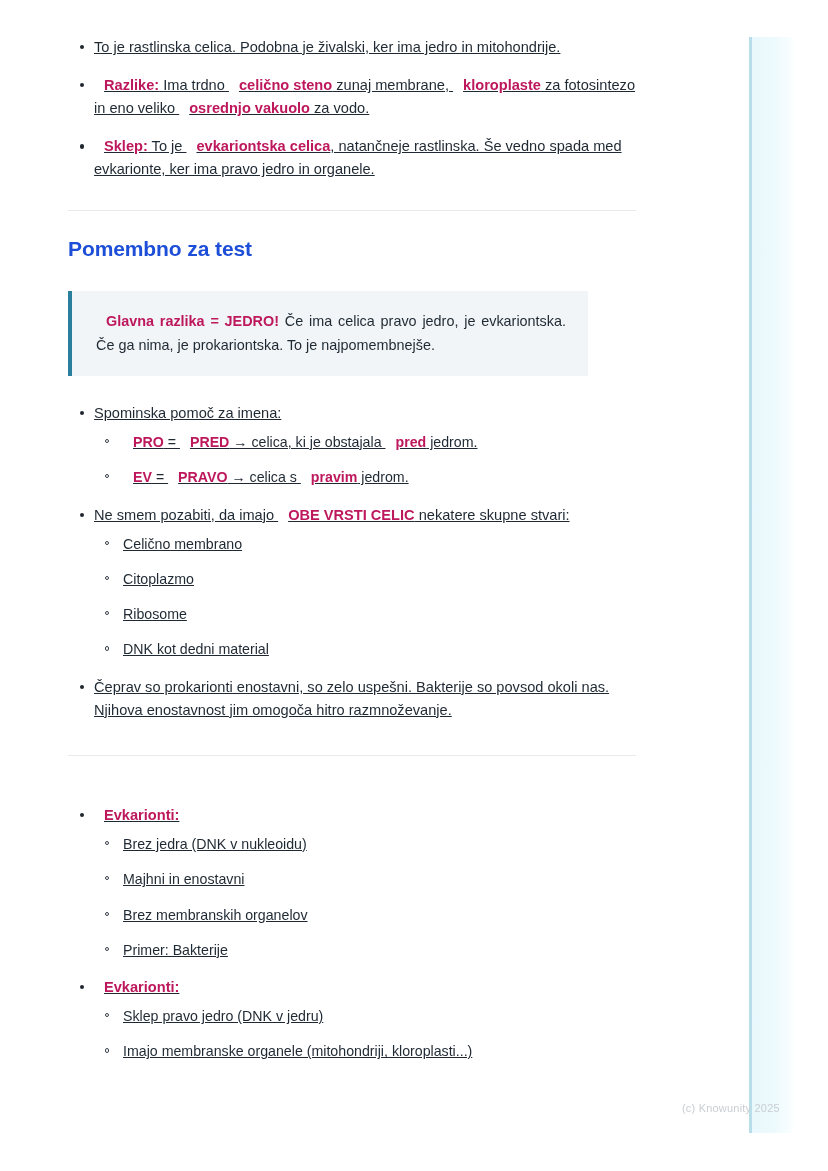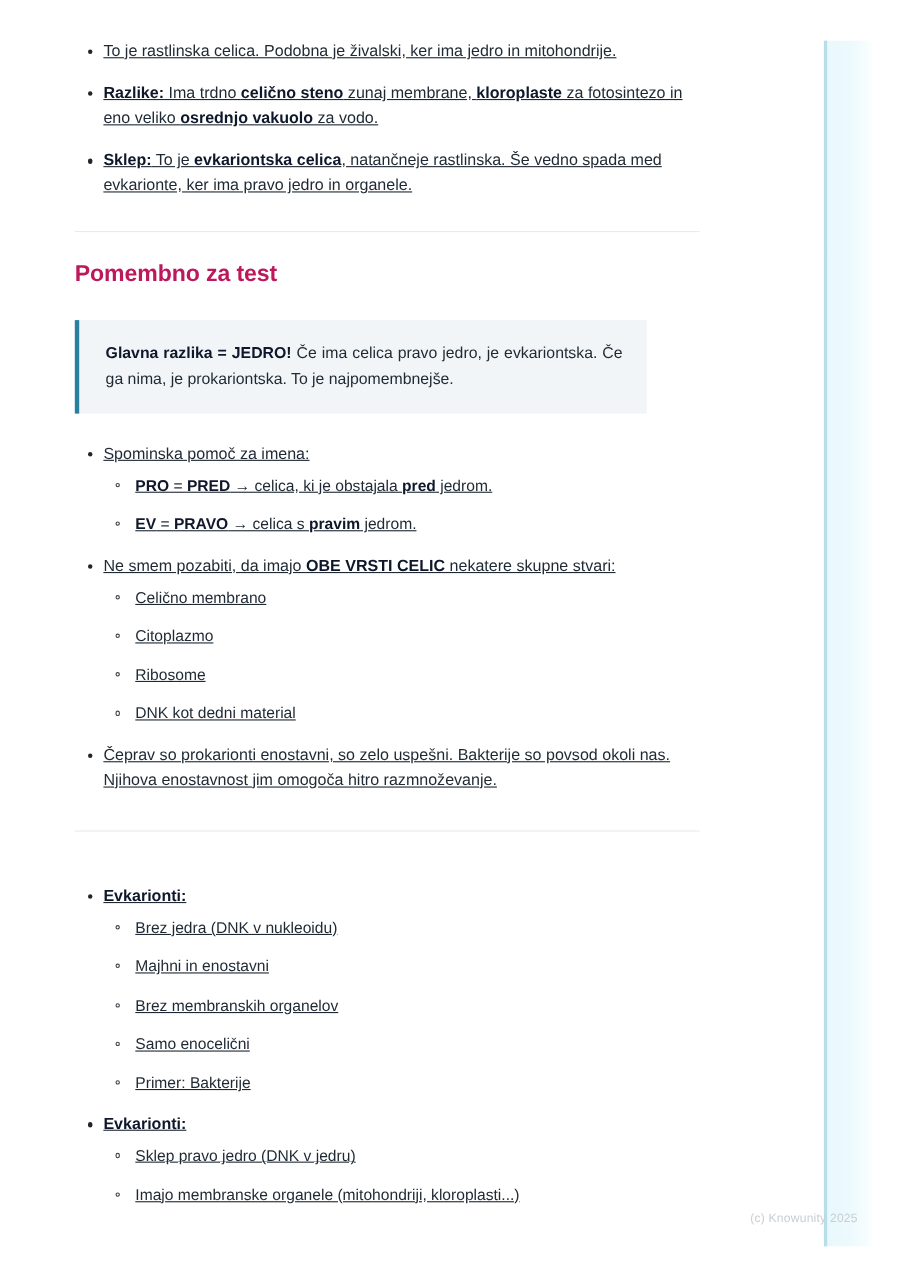--- a/index.html
+++ b/index.html
@@ -97,31 +97,31 @@
     left: 11px;
     top: 7px;
     width: 4.2px;
     height: 4.2px;
     border-radius: 50%;
     border: 1.1px solid #3a434d;
     background: transparent;
     box-sizing: border-box;
   }
 
-  b, strong { font-weight: 700; color: #0f172a; }
+  b, strong { font-weight: 700; color: #be185d; margin-left: 10px; }
 
   hr.divider {
     border: 0;
     border-top: 1px solid #eaeaea;
     margin: 0;
     width: 568px;
   }
 
   h2.section-heading {
-    color: #be185d;
+    color: #1d4ed8;
     font-size: 21px;
     font-weight: 700;
     margin: 0;
     letter-spacing: -0.1px;
   }
 
   .callout {
     background: #f1f5f7;
     border-left: 4px solid #2b7f9e;
     padding: 19px 22px 19px 24px;
@@ -189,21 +189,20 @@
   <div class="sp-26"></div>
 
 
   <div class="sp-22"></div>
 
   <ul class="lvl1">
       <li><strong>Evkarionti:</strong><ul class="lvl2">
           <li><span>Brez jedra (DNK v nukleoidu)</span></li>
           <li><span>Majhni in enostavni</span></li>
           <li><span>Brez membranskih organelov</span></li>
-          <li><span>Samo enocelični</span></li>
           <li><span>Primer: Bakterije</span></li>
         </ul></li>
       <li><strong>Evkarionti:</strong><ul class="lvl2">
           <li><span>Sklep pravo jedro (DNK v jedru)</span></li>
           <li><span>Imajo membranske organele (mitohondriji, kloroplasti...)</span></li>
         </ul></li>
     </ul>
 
 </div>
 

